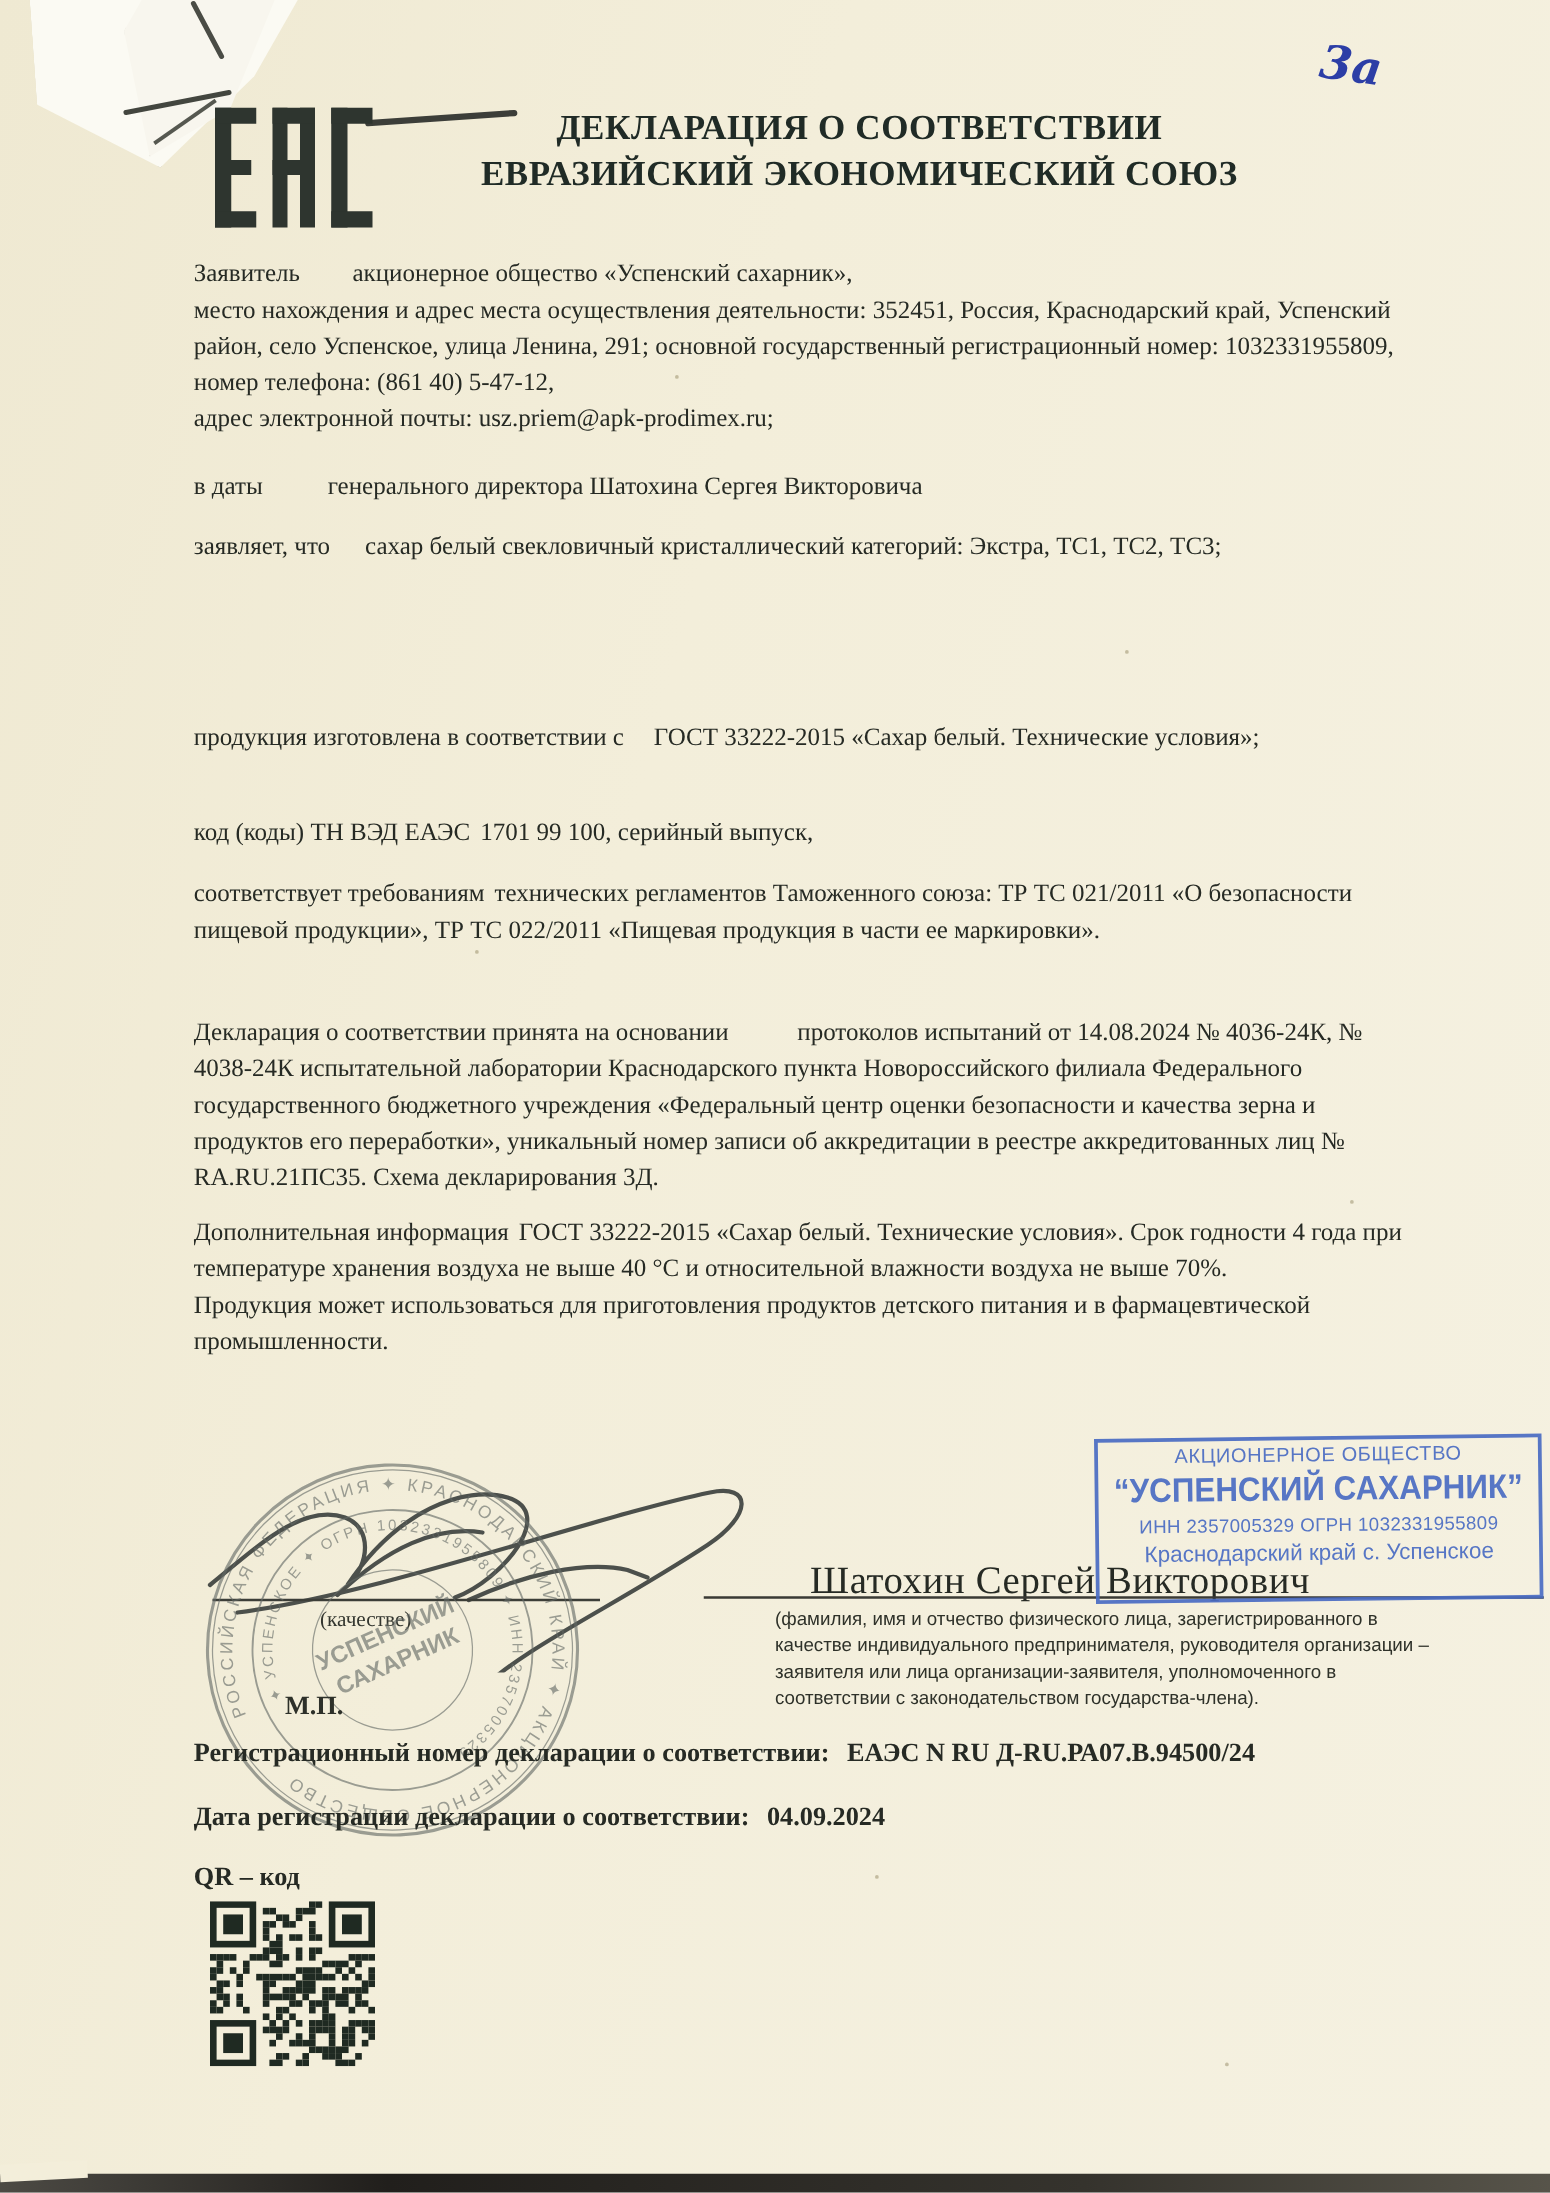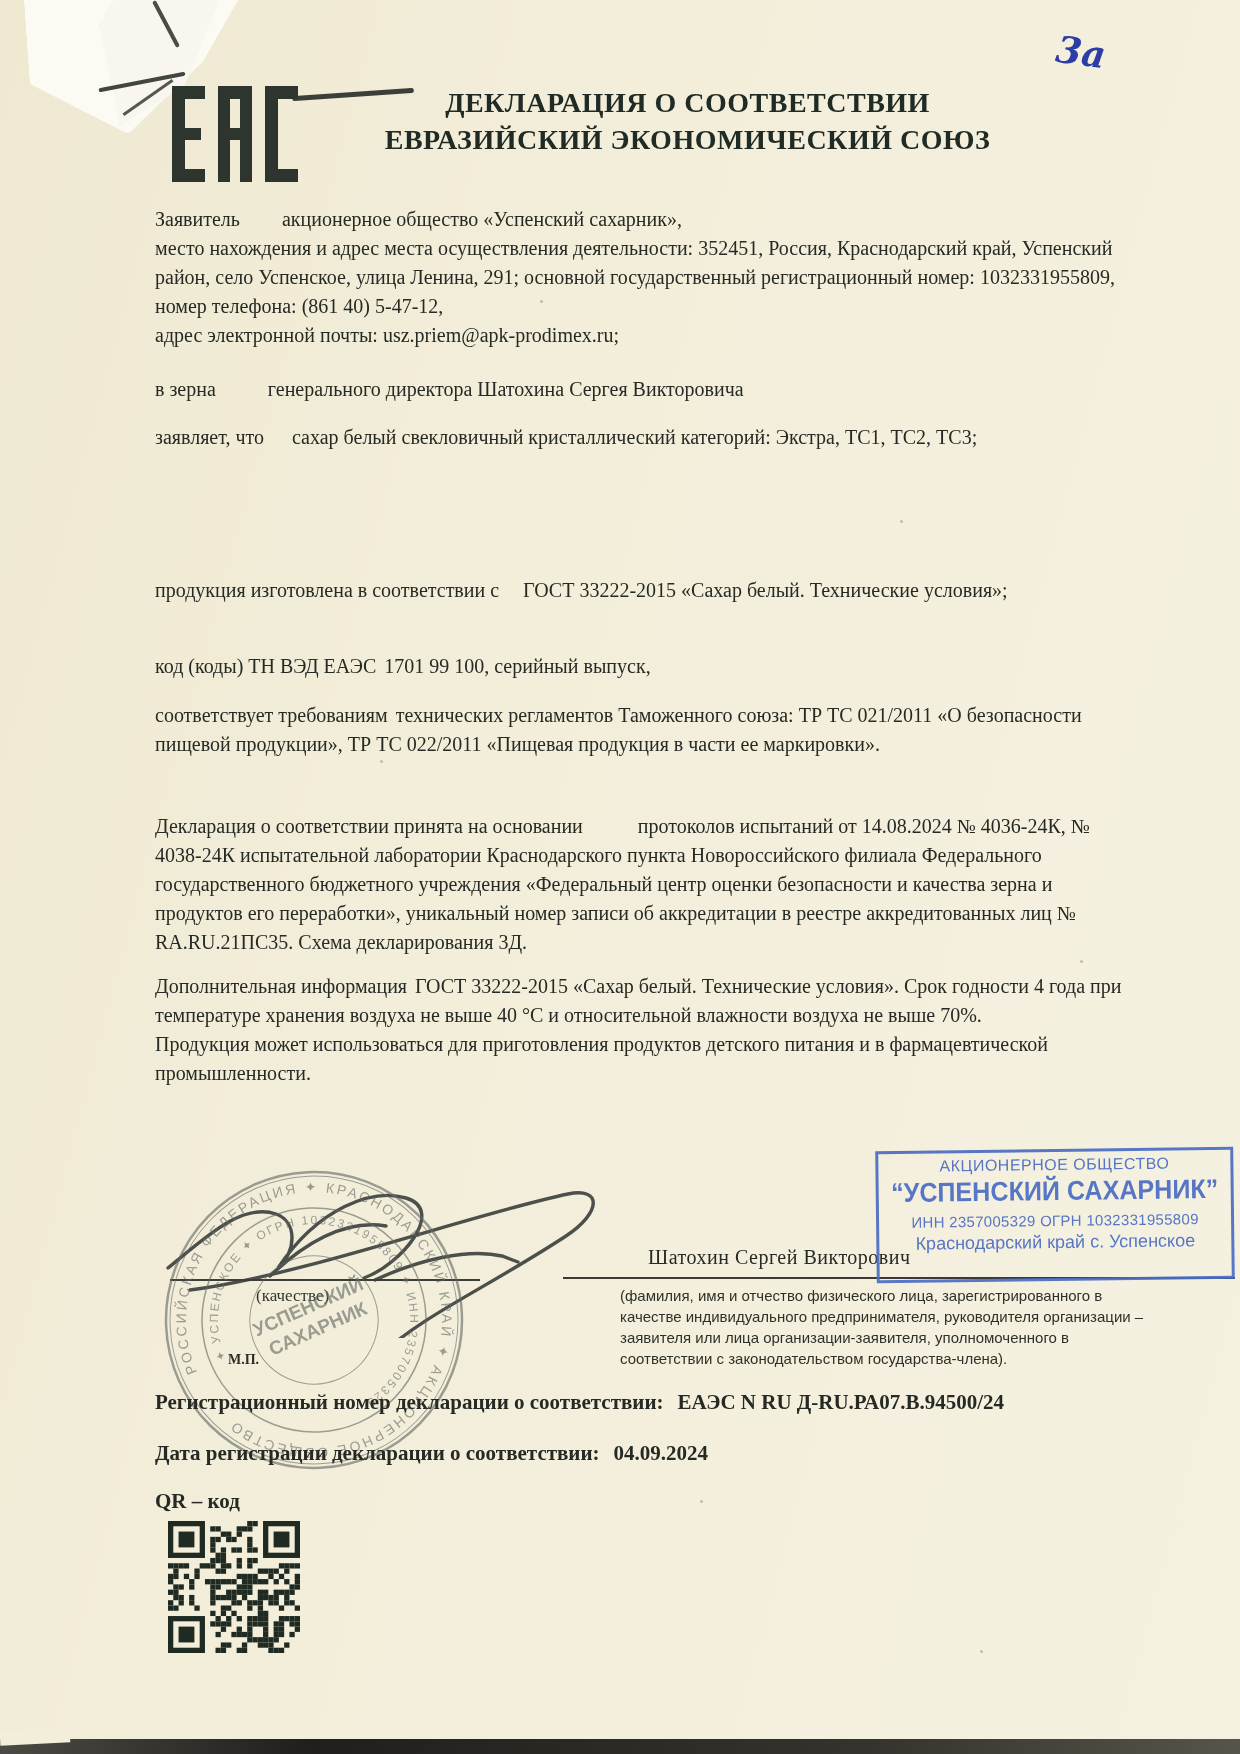--- a/index.html
+++ b/index.html
@@ -24,22 +24,22 @@
   .title{position:absolute;left:155px;top:84px;width:1065px;text-align:center;
     font-weight:700;font-size:28px;line-height:37px;color:#202b26;letter-spacing:.5px;}
   .para{position:absolute;left:155px;width:970px;font-size:20px;line-height:29px;margin:0;}
   .para .txt{white-space:pre-line;text-align:center;}
   .para b{font-weight:400;}
   .validity{position:absolute;left:155px;top:1133px;font-weight:700;font-size:21px;white-space:nowrap;letter-spacing:.6px;}
   .sig-svg{position:absolute;left:150px;top:1168px;}
   .sig-line{position:absolute;left:170px;top:1279px;width:310px;height:2px;background:#3c3e38;}
   .podpis{position:absolute;left:256px;top:1286px;font-size:17px;color:#33362f;}
   .seal-svg{position:absolute;left:160px;top:1166px;opacity:.62;transform:rotate(-24deg);}
-  .mp{position:absolute;left:228px;top:1352px;font-weight:700;font-size:14px;color:#2d3029;}
-  .name{position:absolute;left:648px;top:1246px;font-size:20px;letter-spacing:.5px;}
+  .mp{position:absolute;left:228px;top:1352px;font-weight:700;font-size:21px;color:#2d3029;}
+  .name{position:absolute;left:648px;top:1246px;font-size:31px;letter-spacing:.5px;}
   .fineline{position:absolute;left:563px;top:1277px;width:672px;height:2px;background:#3a3a34;}
   .fineprint{position:absolute;left:620px;top:1285px;width:535px;font-family:"Liberation Sans",sans-serif;
     font-size:15px;line-height:21px;color:#2e3129;}
   .stamp{position:absolute;left:876px;top:1149px;width:352px;height:126px;border:3px solid #4a6cc3;
     transform:rotate(-.7deg);text-align:center;color:#4a6cc3;font-family:"Liberation Sans",sans-serif;opacity:.92;}
   .stamp .s1{font-size:16px;margin-top:4px;letter-spacing:.5px;}
   .stamp .s2{font-size:27px;font-weight:700;transform:scaleX(.93);letter-spacing:0;margin-top:2px;white-space:nowrap;}
   .stamp .s3{font-size:15px;margin-top:5px;letter-spacing:.3px;}
   .stamp .s4{font-size:18px;margin-top:3px;}
   .reg{position:absolute;left:155px;font-weight:700;font-size:21px;white-space:nowrap;}
@@ -82,21 +82,21 @@
 
   <div class="title">
     <div>ДЕКЛАРАЦИЯ О СООТВЕТСТВИИ</div>
     <div>ЕВРАЗИЙСКИЙ ЭКОНОМИЧЕСКИЙ СОЮЗ</div>
   </div>
 
   <p class="para" style="top:205px"><b style="margin-right:42px">Заявитель</b><span class="txt">акционерное общество «Успенский сахарник»,
 место нахождения и адрес места осуществления деятельности: 352451, Россия, Краснодарский край, Успенский район, село Успенское, улица Ленина, 291; основной государственный регистрационный номер: 1032331955809, номер телефона: (861 40) 5-47-12,
 адрес электронной почты: usz.priem@apk-prodimex.ru;</span></p>
 
-  <p class="para" style="top:375px"><b style="margin-right:52px">в зерна</b><span class="txt">генерального директора Шатохина Сергея Викторовича</span></p>
+  <p class="para" style="top:375px"><b style="margin-right:52px">в даты</b><span class="txt">генерального директора Шатохина Сергея Викторовича</span></p>
 
   <p class="para" style="top:423px"><b style="margin-right:28px">заявляет, что</b><span class="txt">сахар белый свекловичный кристаллический категорий: Экстра, ТС1, ТС2, ТС3;</span></p>
 
 
   <p class="para" style="top:576px"><b style="margin-right:24px">продукция изготовлена в соответствии с</b><span class="txt">ГОСТ 33222-2015 «Сахар белый. Технические условия»;</span></p>
 
   <p class="para" style="top:652px"><b style="margin-right:8px">код (коды) ТН ВЭД ЕАЭС</b><span class="txt">1701 99 100, серийный выпуск,</span></p>
 
   <p class="para" style="top:701px"><b style="margin-right:8px">соответствует требованиям</b><span class="txt">технических регламентов Таможенного союза: ТР ТС 021/2011 «О безопасности пищевой продукции», ТР ТС 022/2011 «Пищевая продукция в части ее маркировки».</span></p>
 

